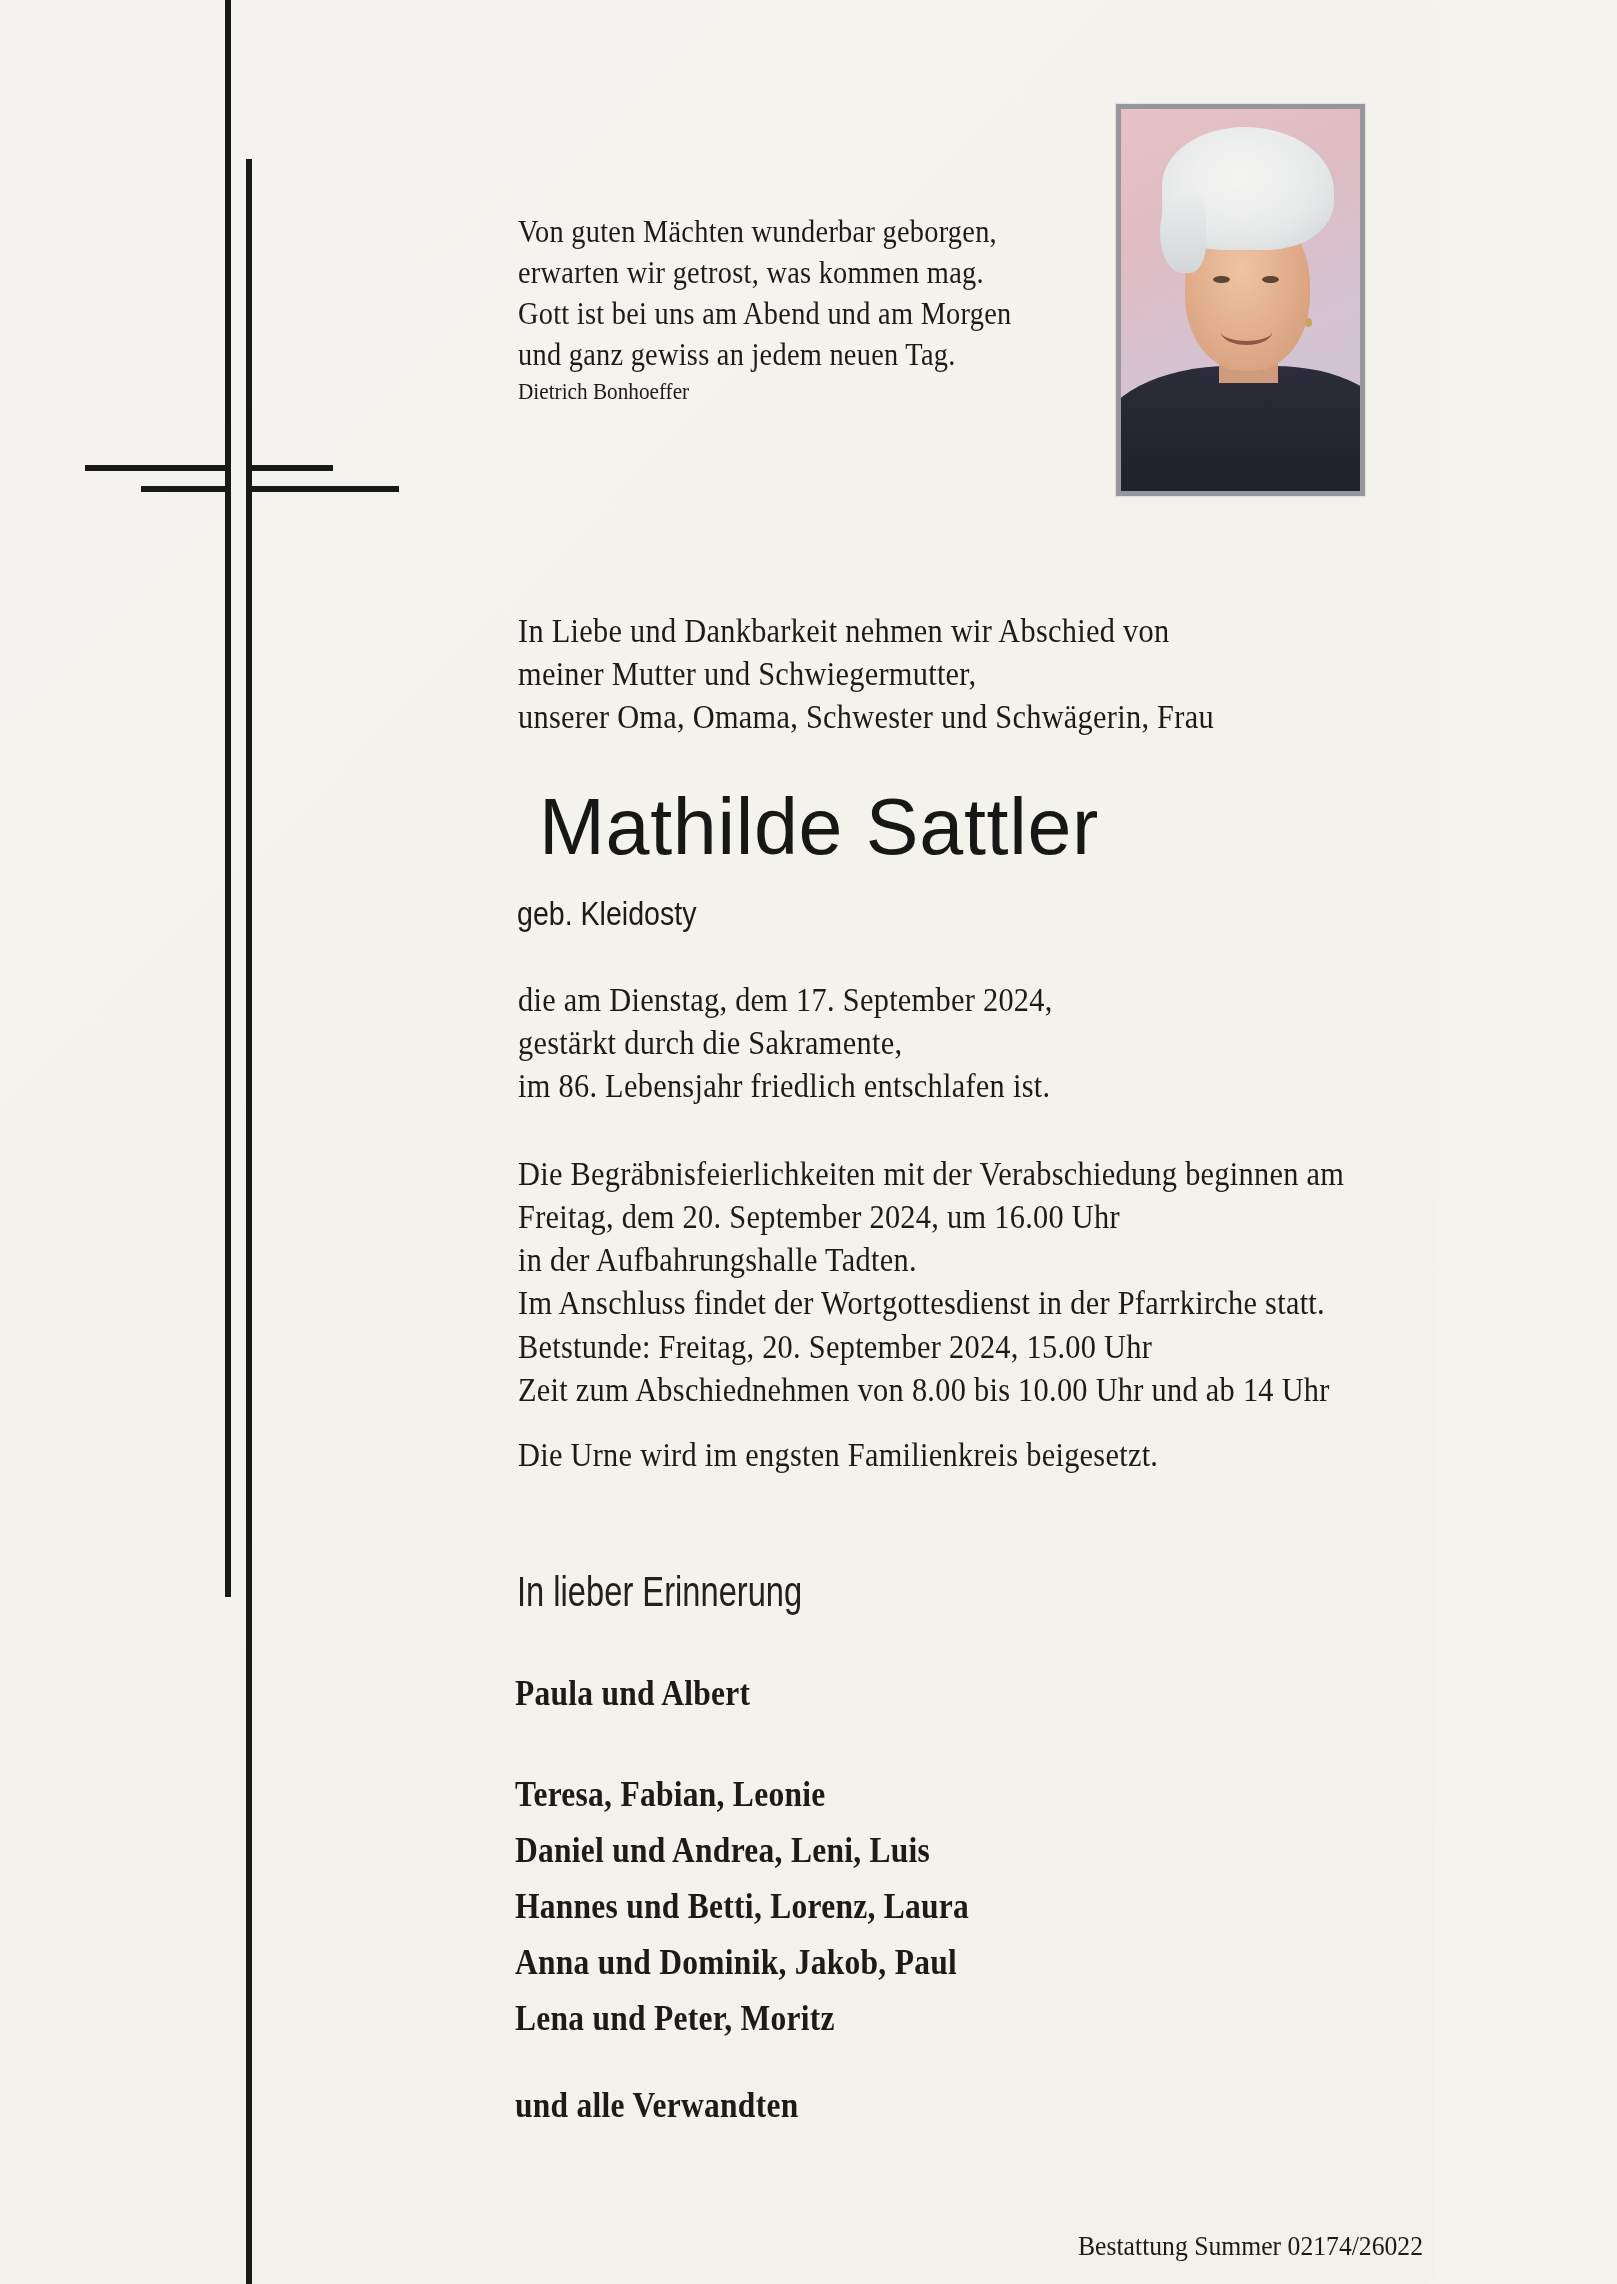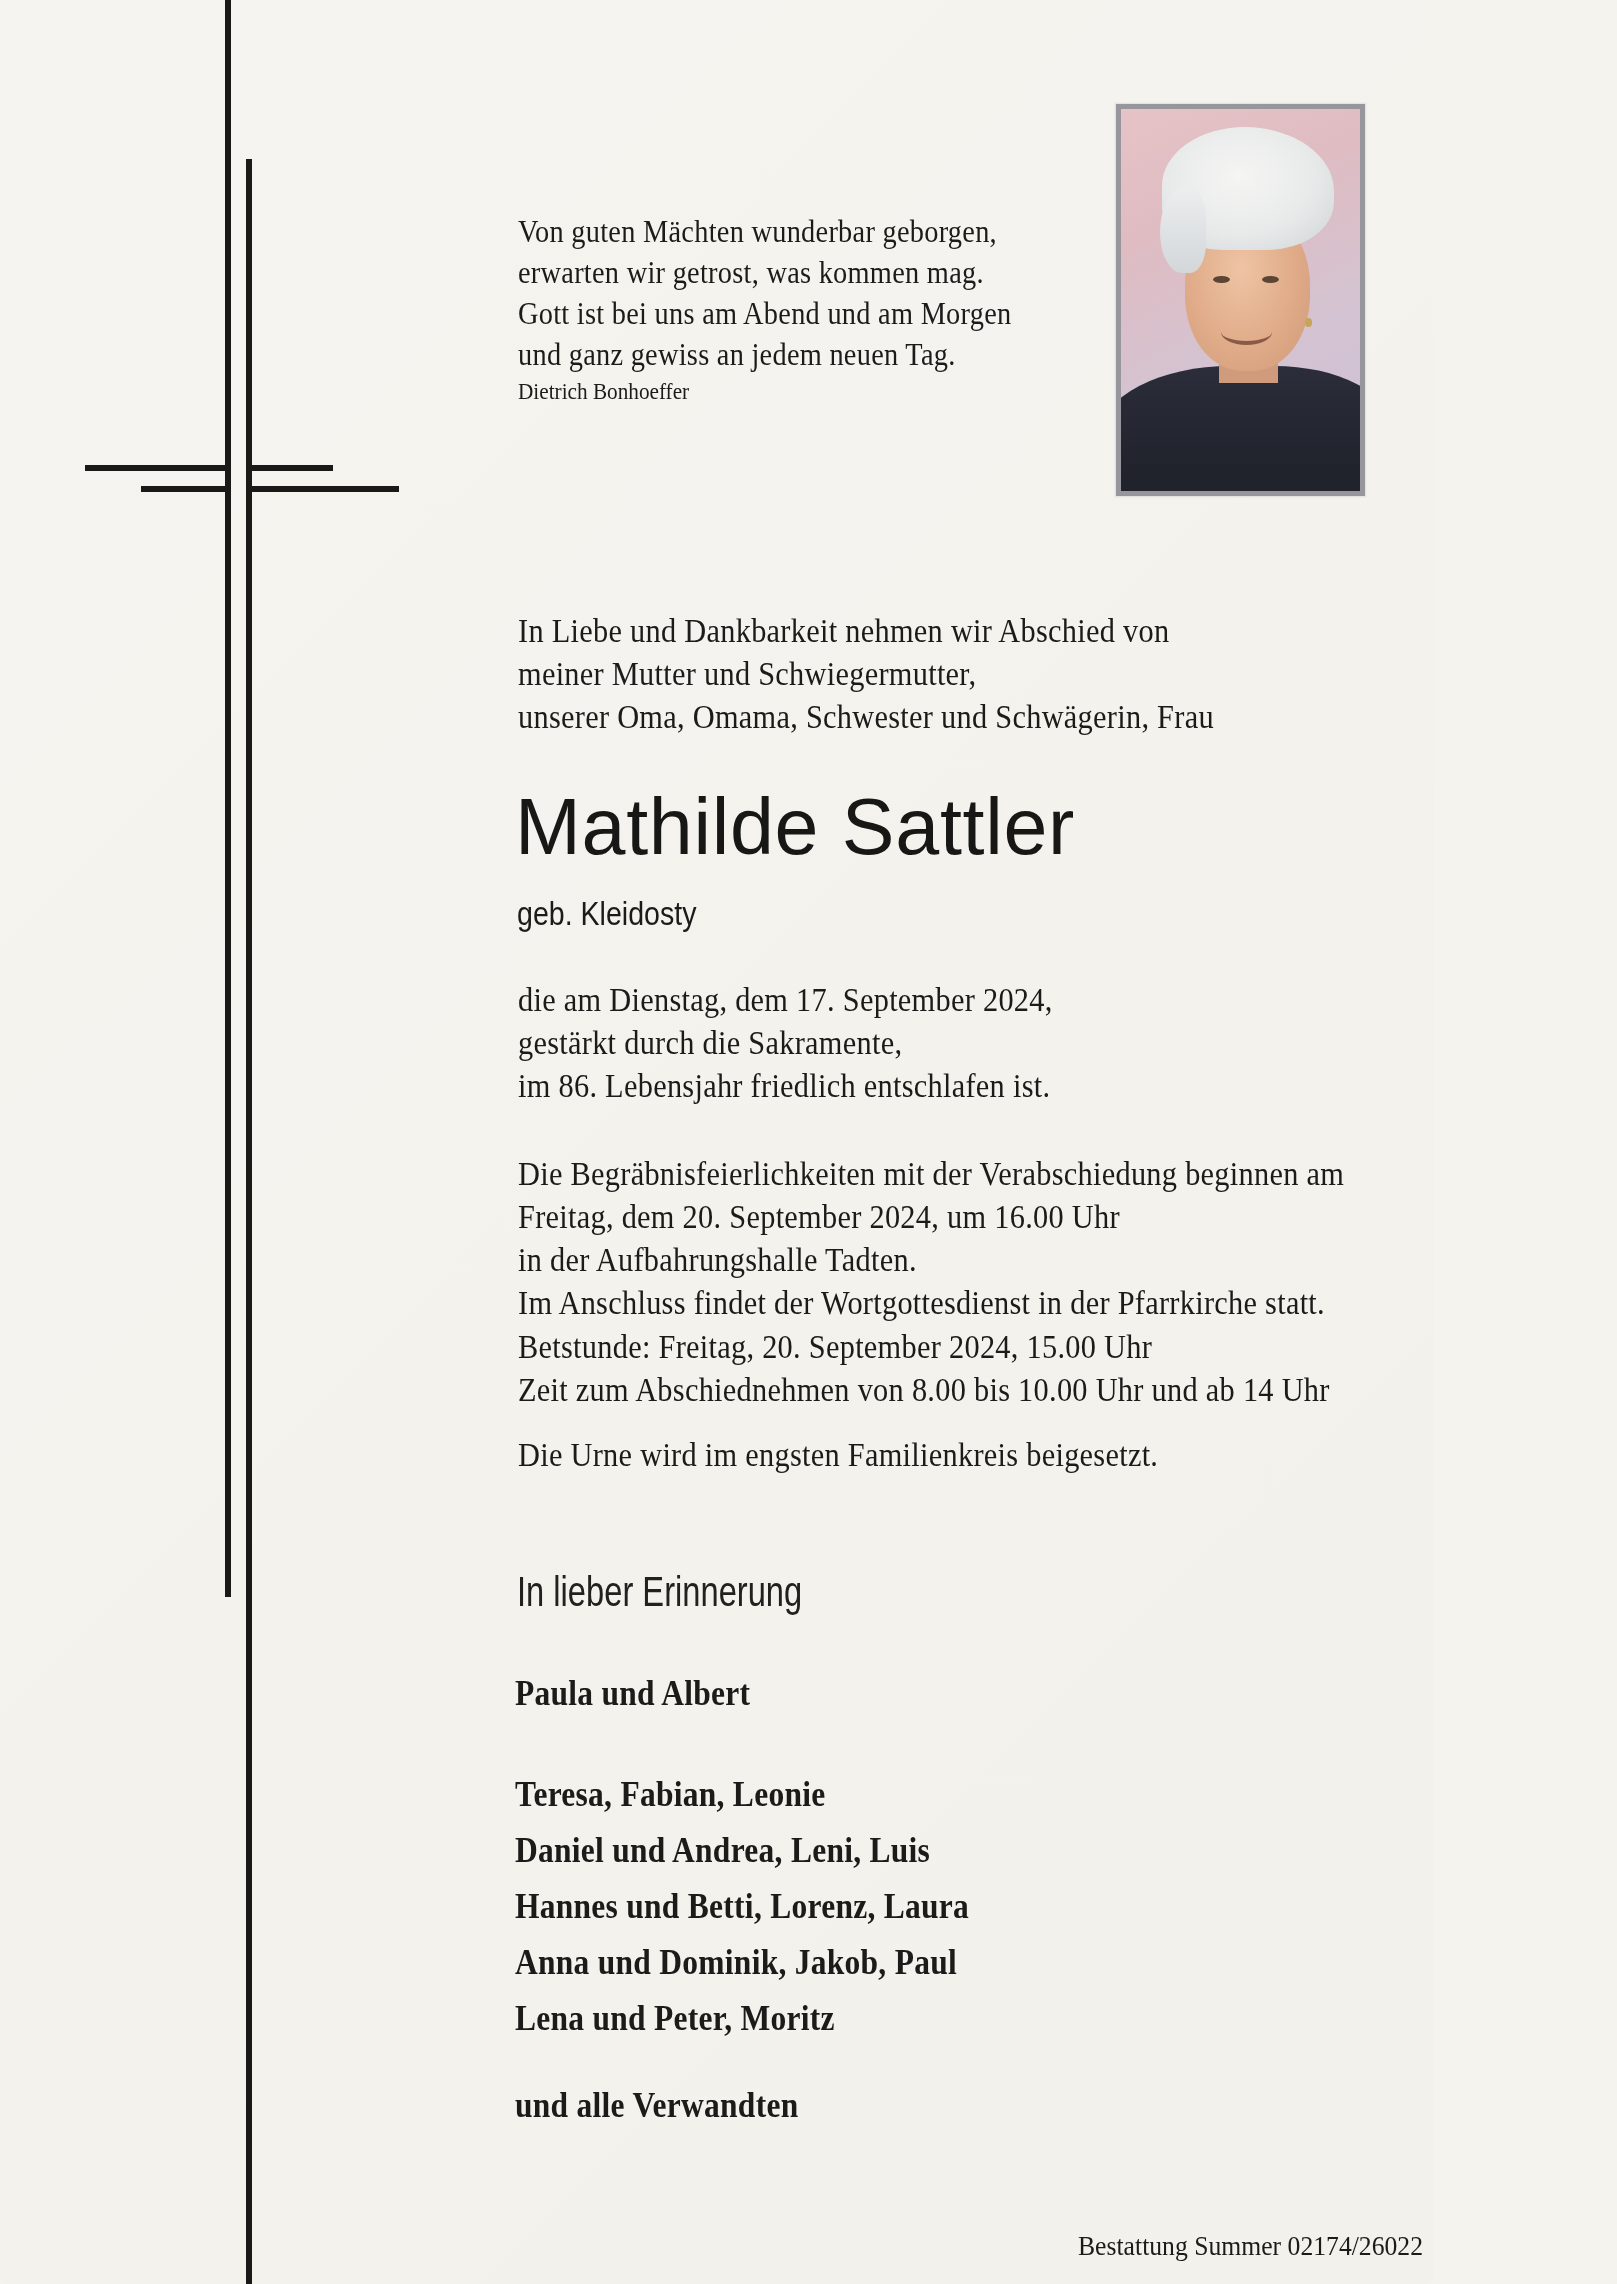--- a/index.html
+++ b/index.html
@@ -57,21 +57,21 @@
     transform-origin: 0 0;
   }
   #intro-block   { top: 610px; }
   #death-block   { top: 979px; }
   #funeral-block { top: 1153px; }
   #prayer-block  { top: 1326px; }
   #urn-note      { top: 1434px; }
 
   #deceased-name {
     position: absolute;
-    left: 515px;
+    left: 539px;
     top: 784px;
     margin: 0;
     font-family: "Liberation Sans", "DejaVu Sans", sans-serif;
     font-weight: normal;
     font-size: 79px;
     line-height: 85px;
     white-space: nowrap;
     letter-spacing: 0.7px;
     color: #171715;
   }

